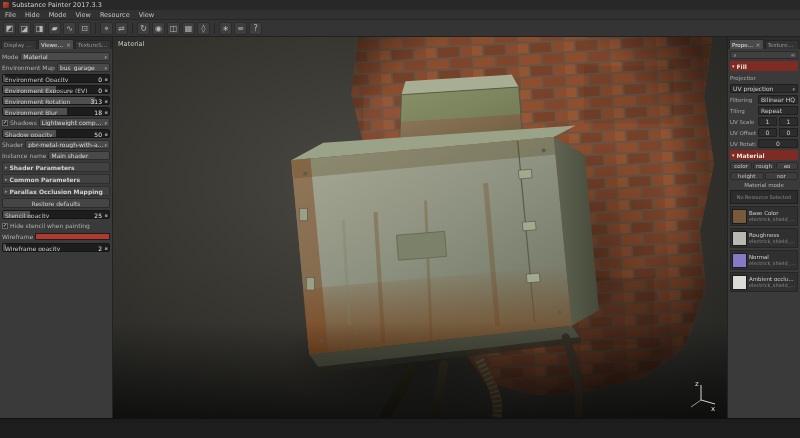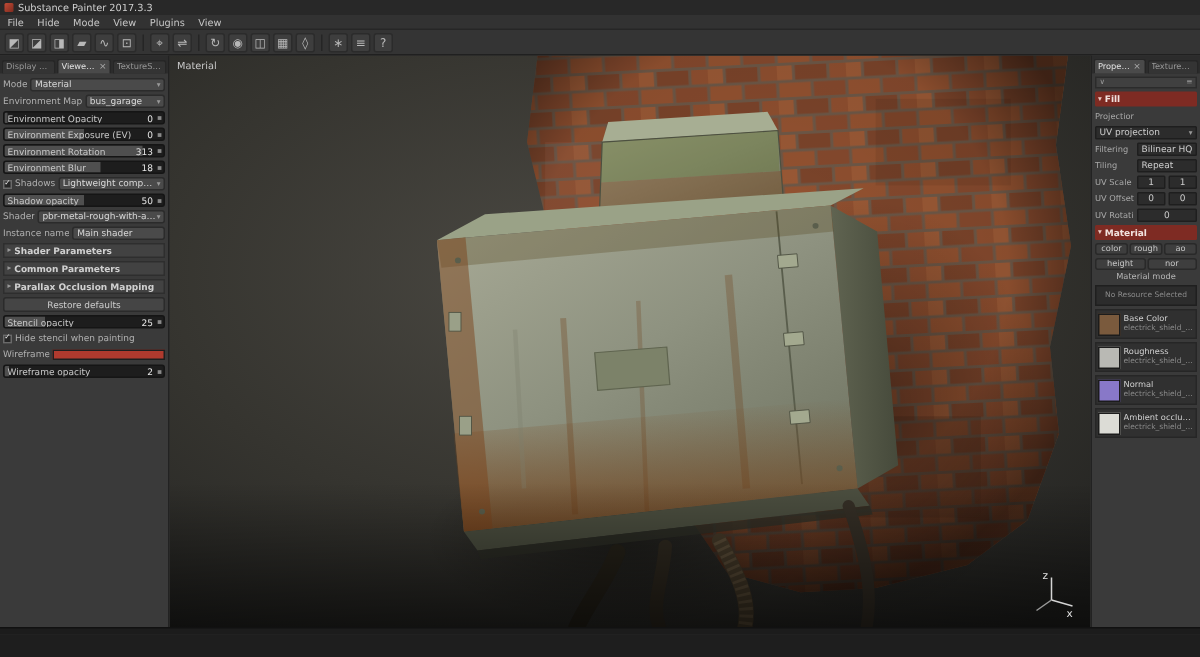--- a/index.html
+++ b/index.html
@@ -81,21 +81,21 @@
   <div class="titlebar">
     <span class="appicon"></span>
     <span>Substance Painter 2017.3.3</span>
   </div>
 
   <div class="menubar">
     <span class="menu-item">File</span>
     <span class="menu-item">Hide</span>
     <span class="menu-item">Mode</span>
     <span class="menu-item">View</span>
-    <span class="menu-item">Plugins</span>
+    <span class="menu-item">Resource</span>
     <span class="menu-item">View</span>
   </div>
 
   <div class="toolbar">
     <span class="tool">◩</span>
     <span class="tool">◪</span>
     <span class="tool">◨</span>
     <span class="tool">▰</span>
     <span class="tool">∿</span>
     <span class="tool">⊡</span>

